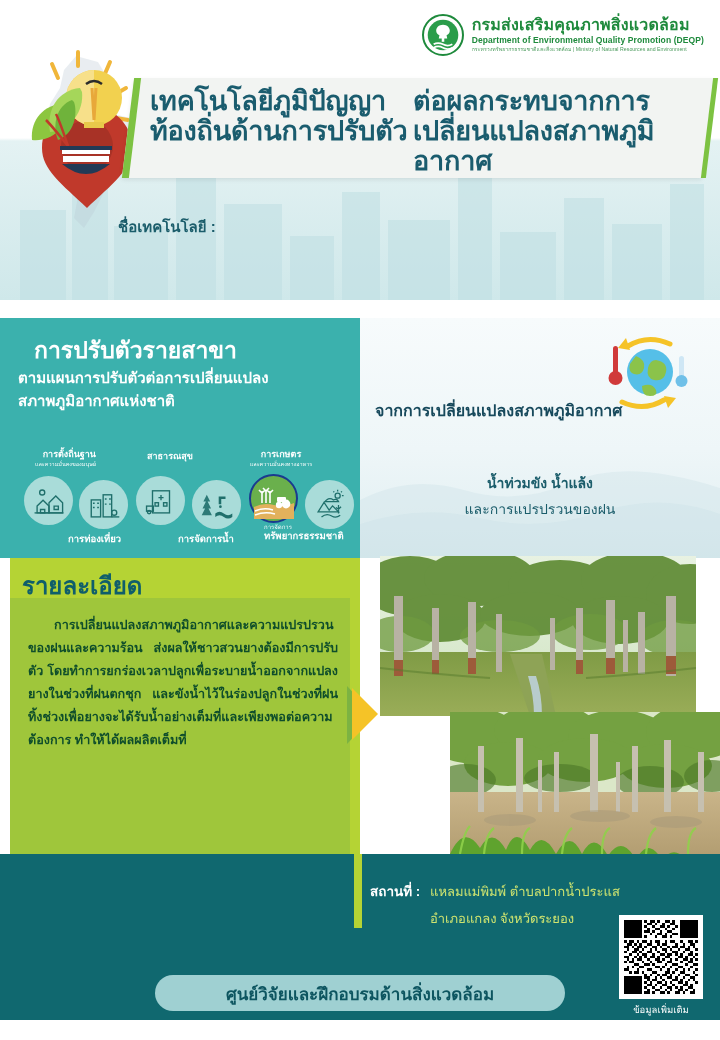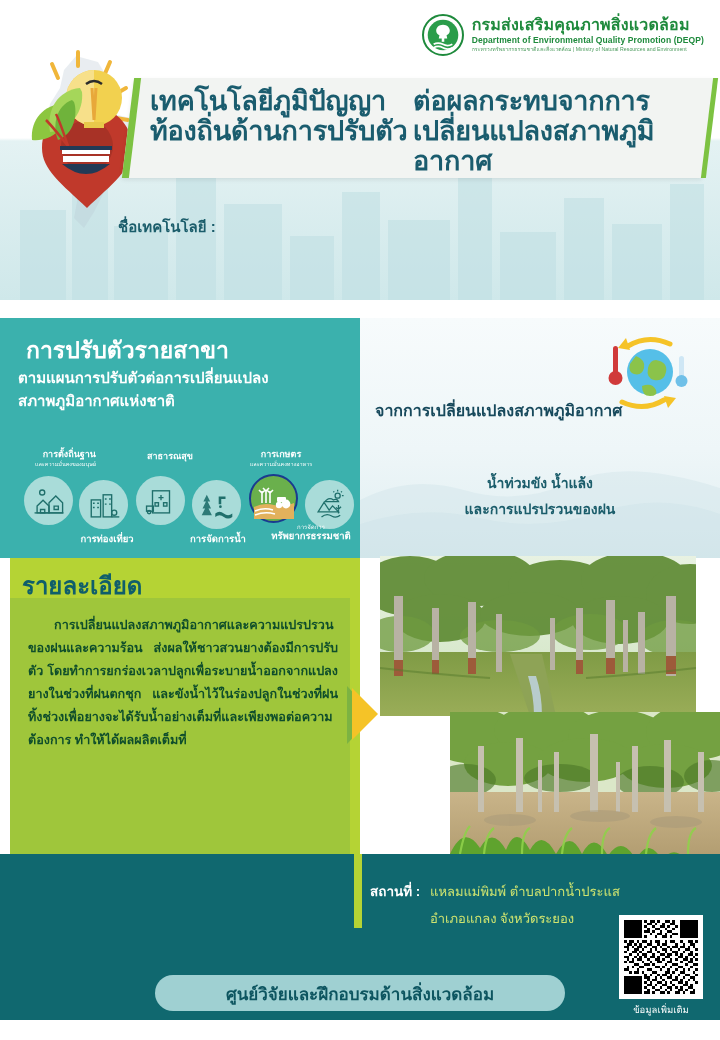--- a/index.html
+++ b/index.html
@@ -67,39 +67,39 @@
     position:absolute; left:0; top:318px; width:360px; height:240px;
     background:#3bb1ad;
   }
   .band-right {
     position:absolute; left:360px; top:318px; width:360px; height:240px;
     background:linear-gradient(180deg,#f7fbfc 0%,#eef6f8 55%,#dfeef1 100%);
     overflow:hidden;
   }
   .band-right .waves{ position:absolute; left:0; bottom:0; width:360px; height:120px; opacity:.5;}
 
-  .bl-h1 { position:absolute; left:26px; top:332px; font-size:23px; font-weight:bold; color:#ffffff; }
+  .bl-h1 { position:absolute; left:34px; top:332px; font-size:23px; font-weight:bold; color:#ffffff; }
   .bl-h2 { position:absolute; left:18px; top:366px; width:330px; font-size:15px; font-weight:bold;
            color:#ffffff; line-height:1.55; }
 
   .br-h1 { position:absolute; left:375px; top:332px; font-size:21px; font-weight:bold; color:#17495c; line-height:1.25;}
   .br-h2 { position:absolute; left:375px; top:398px; font-size:16px; font-weight:bold; color:#17495c; }
   .globe-ic { position:absolute; left:600px; top:330px; width:92px; height:86px; }
 
   .br-sub1 { position:absolute; left:360px; top:472px; width:360px; text-align:center;
              font-size:14px; font-weight:bold; color:#1b5d6b;}
   .br-sub2 { position:absolute; left:360px; top:498px; width:360px; text-align:center;
-             font-size:14px; font-weight:bold; color:#1b5d6b;}
+             font-size:14px; font-weight:normal; color:#1b5d6b;}
 
   
   .sectors { position:absolute; left:6px; top:450px; width:350px; height:105px; }
   .sec-lab-top { position:absolute; color:#ffffff; text-align:center; line-height:1.1; }
   .sec-lab-top .main { font-size:9px; font-weight:bold; display:block;}
   .sec-lab-top .sub  { font-size:5.5px; display:block; margin-top:1px;}
-  .sec-lab-bot { position:absolute; color:#ffffff; text-align:center; line-height:1.1;font-family:Liberation Serif, serif;}
+  .sec-lab-bot { position:absolute; color:#ffffff; line-height:1.1;font-family:Liberation Serif, serif;}
   .sec-lab-bot .main { font-size:9.5px; font-weight:bold; display:block;}
   .sec-lab-bot .sub  { font-size:6px; display:block;}
   .sec-circle {
     position:absolute; width:49px; height:49px; border-radius:50%;
     background:#a9dcd9; display:flex; align-items:center; justify-content:center;
   }
   .sec-circle.active { background:#6ab04c; border:2.5px solid #1a3a8f; }
 
   
   .details {

